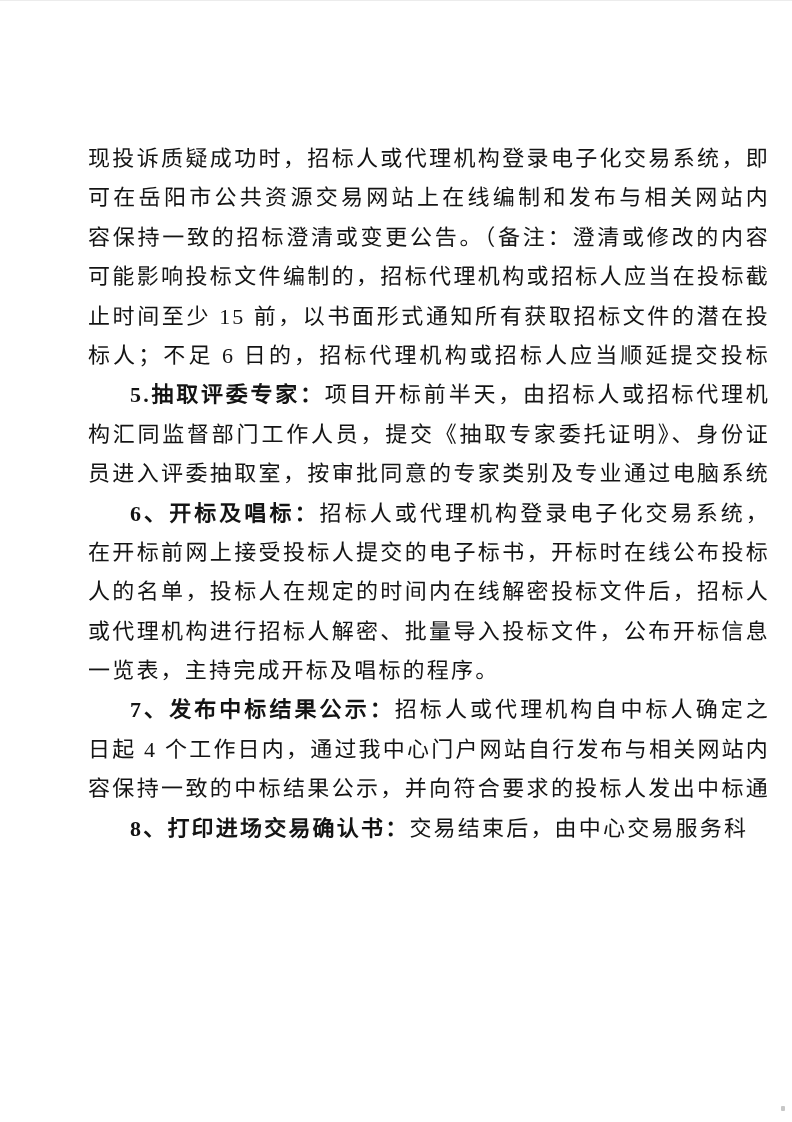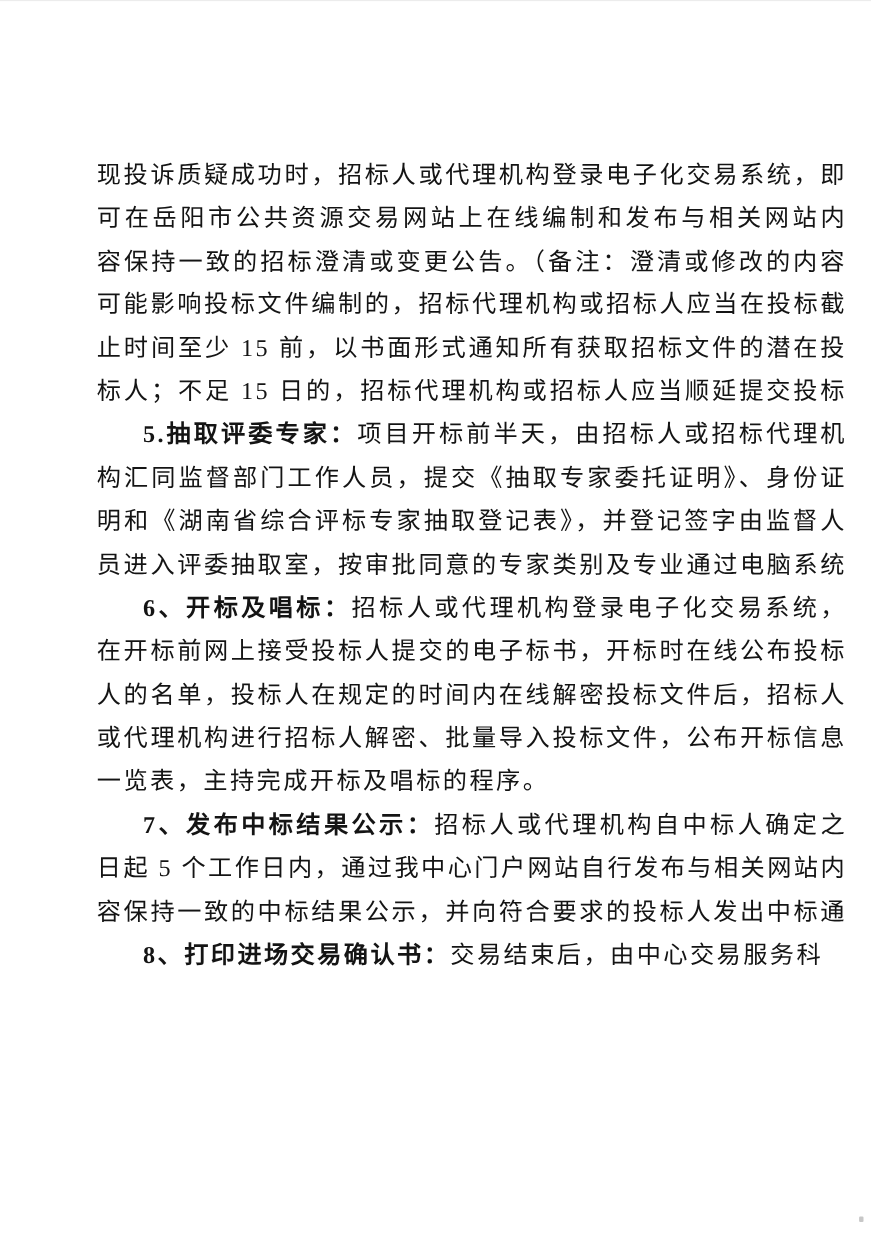--- a/index.html
+++ b/index.html
@@ -66,38 +66,37 @@
 
 <div class="page">
   <div class="scan-top-edge"></div>
   <div class="text-block" id="text-block">
       <div class="paragraph">
         <div class="line just">现投诉质疑成功时，招标人或代理机构登录电子化交易系统，即</div>
         <div class="line just">可在岳阳市公共资源交易网站上在线编制和发布与相关网站内</div>
         <div class="line just">容保持一致的招标澄清或变更公告。（备注：澄清或修改的内容</div>
         <div class="line just">可能影响投标文件编制的，招标代理机构或招标人应当在投标截</div>
         <div class="line just">止时间至少 15 前，以书面形式通知所有获取招标文件的潜在投</div>
-        <div class="line just">标人；不足 15 日的，招标代理机构或招标人应当顺延提交投标</div>
+        <div class="line just">标人；不足 6 日的，招标代理机构或招标人应当顺延提交投标</div>
       </div>
       <div class="paragraph">
         <div class="line just indent"><b>5.抽取评委专家：</b>项目开标前半天，由招标人或招标代理机</div>
         <div class="line just">构汇同监督部门工作人员，提交《抽取专家委托证明》、身份证</div>
-        <div class="line just">明和《湖南省综合评标专家抽取登记表》，并登记签字由监督人</div>
         <div class="line just">员进入评委抽取室，按审批同意的专家类别及专业通过电脑系统</div>
       </div>
       <div class="paragraph">
         <div class="line just indent"><b>6、开标及唱标：</b>招标人或代理机构登录电子化交易系统，</div>
         <div class="line just">在开标前网上接受投标人提交的电子标书，开标时在线公布投标</div>
         <div class="line just">人的名单，投标人在规定的时间内在线解密投标文件后，招标人</div>
         <div class="line just">或代理机构进行招标人解密、批量导入投标文件，公布开标信息</div>
         <div class="line">一览表，主持完成开标及唱标的程序。</div>
       </div>
       <div class="paragraph">
         <div class="line just indent"><b>7、发布中标结果公示：</b>招标人或代理机构自中标人确定之</div>
-        <div class="line just">日起 5 个工作日内，通过我中心门户网站自行发布与相关网站内</div>
+        <div class="line just">日起 4 个工作日内，通过我中心门户网站自行发布与相关网站内</div>
         <div class="line just">容保持一致的中标结果公示，并向符合要求的投标人发出中标通</div>
       </div>
       <div class="paragraph">
         <div class="line indent"><b>8、打印进场交易确认书：</b>交易结束后，由中心交易服务科</div>
       </div>
     </div>
   <div class="scan-speck"></div>
 </div>
 
 </body></html>

